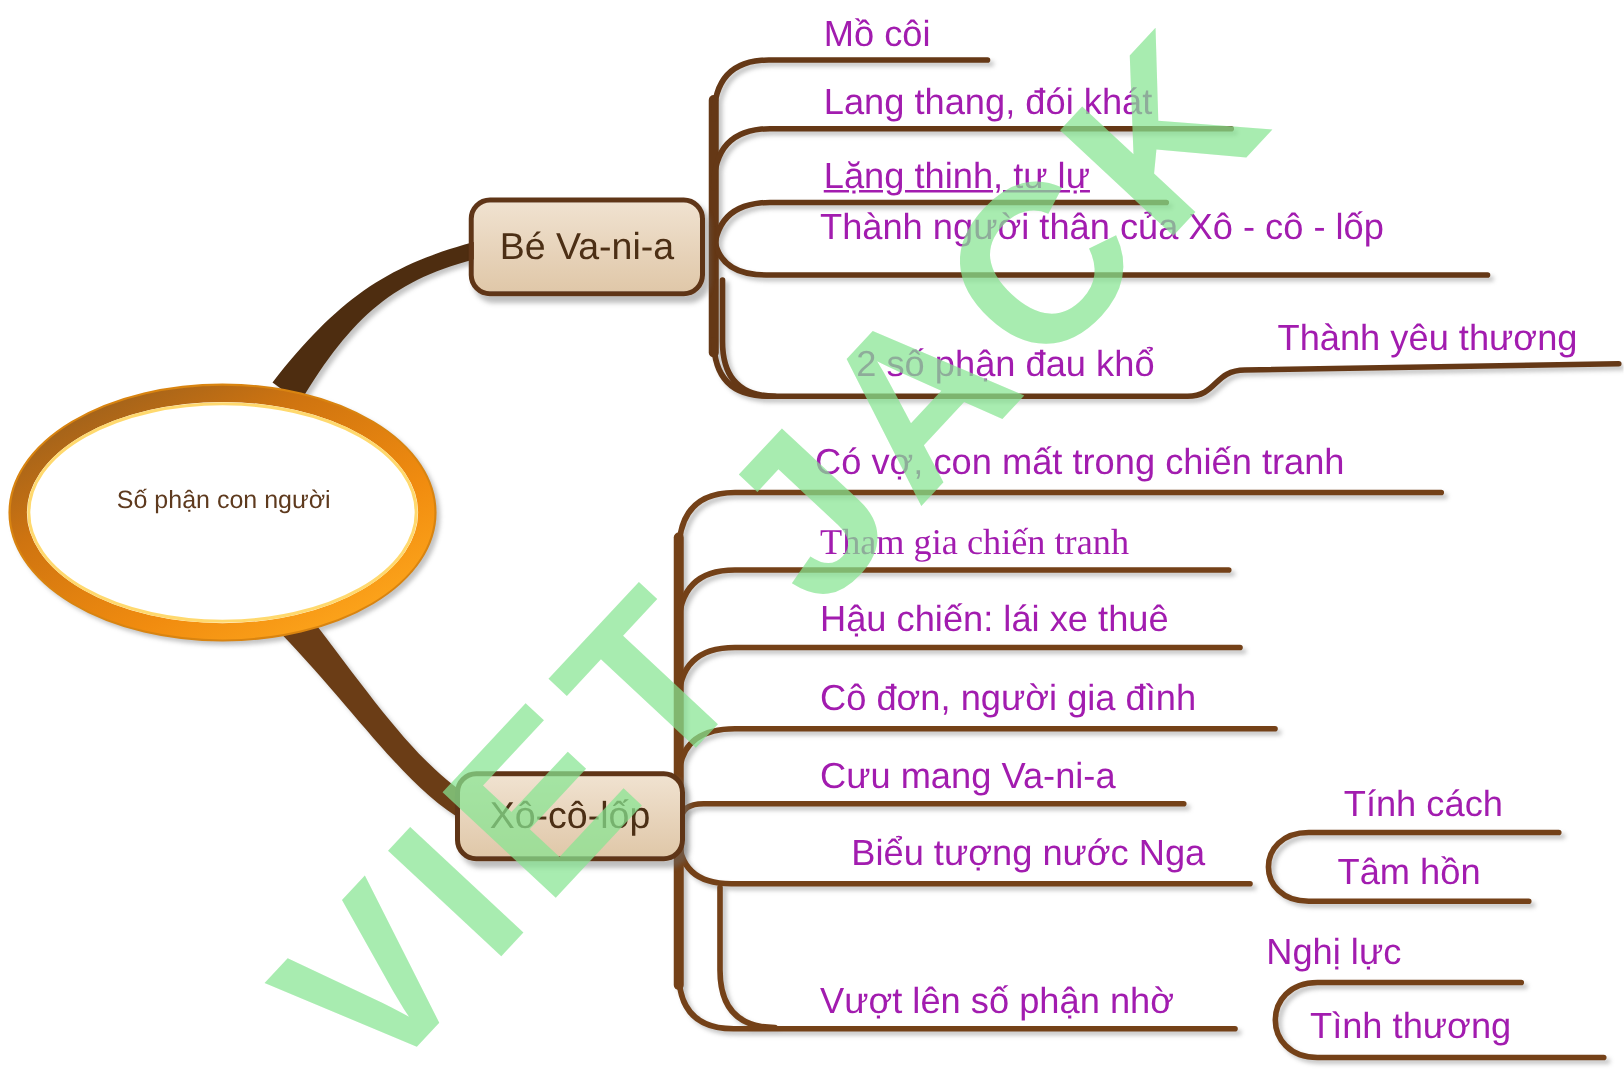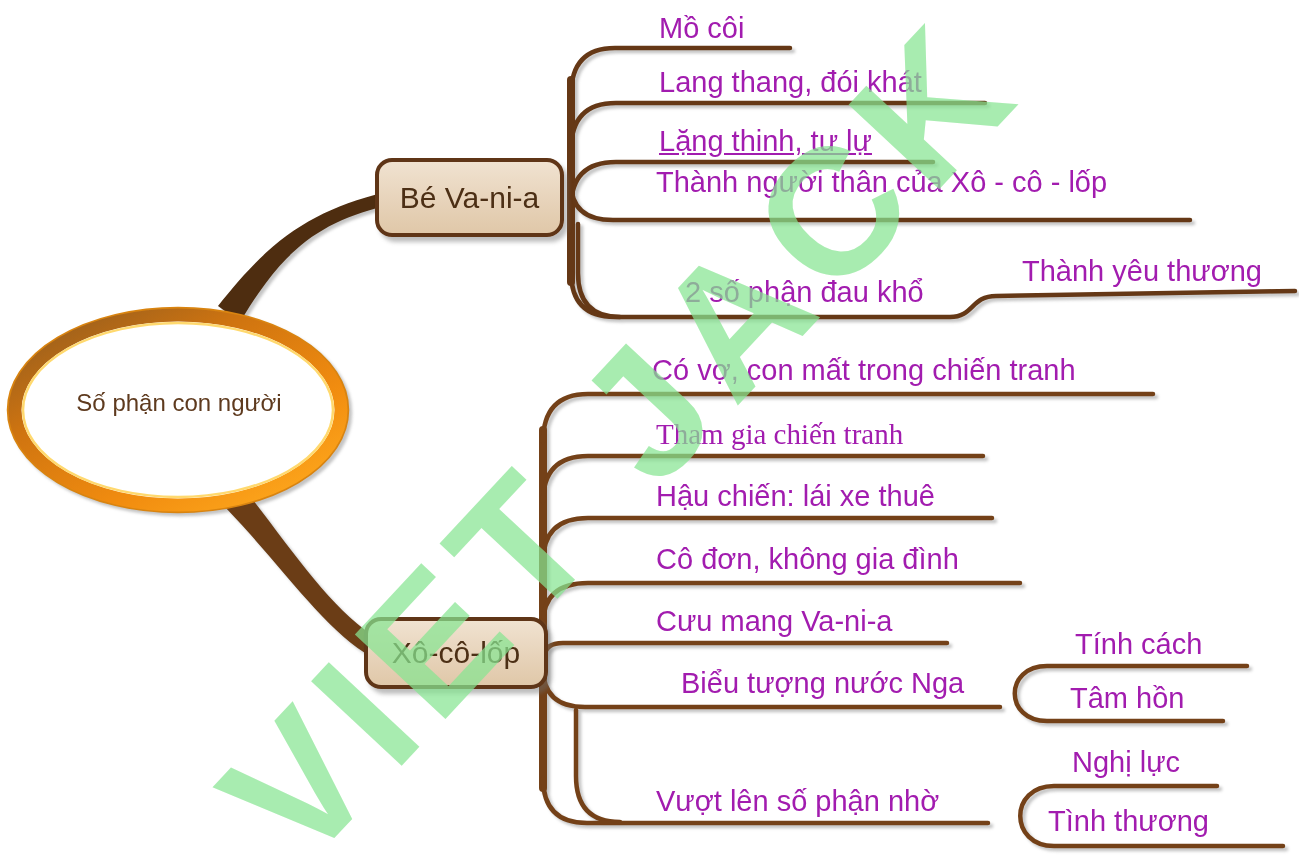--- a/index.html
+++ b/index.html
@@ -15,21 +15,21 @@
   }
   .node{
     position:absolute;display:flex;align-items:center;justify-content:center;
     border:4px solid #5f3517;border-radius:17px;
     background:linear-gradient(180deg,#f0e2d0 0%,#e7d3ba 55%,#e0c8a9 100%);
     color:#4c2f15;font-size:30px;
     box-shadow:4px 5px 4px rgba(110,110,110,0.45);
   }
   .center-label{
     position:absolute;left:28px;top:389px;width:302px;text-align:center;
-    font-size:24px;color:#5e3a1e;
+    font-size:20px;color:#5e3a1e;
   }
   .watermark{
     position:absolute;left:620px;top:440px;
     transform:translate(-50%,-50%) rotate(-47deg);
     font-size:180px;font-weight:bold;letter-spacing:14px;
     color:rgba(134,229,146,0.72);white-space:nowrap;z-index:50;
     pointer-events:none;
   }
 </style>
 </head>
@@ -94,24 +94,24 @@
   <div class="lbl" style="left:659px;top:12px;">Mồ côi</div>
   <div class="lbl" style="left:659px;top:66px;">Lang thang, đói khát</div>
   <div class="lbl" style="left:659px;top:125px;text-decoration:underline;">Lặng thinh, tư lự</div>
   <div class="lbl" style="left:656px;top:166px;text-align:right;">Thành người thân của Xô - cô - lốp</div>
   <div class="lbl" style="left:685px;top:276px;">2 số phận đau khổ</div>
   <div class="lbl" style="left:1022px;top:255px;">Thành yêu thương</div>
 
   <div class="lbl" style="left:652px;top:354px;">Có vợ, con mất trong chiến tranh</div>
   <div class="lbl" style="left:656px;top:418px;font-family:Liberation Serif, serif;">Tham gia chiến tranh</div>
   <div class="lbl" style="left:656px;top:480px;">Hậu chiến: lái xe thuê</div>
-  <div class="lbl" style="left:656px;top:543px;">Cô đơn, không gia đình</div>
+  <div class="lbl" style="left:656px;top:543px;">Cô đơn, người gia đình</div>
   <div class="lbl" style="left:656px;top:605px;">Cưu mang Va-ni-a</div>
   <div class="lbl" style="left:656px;top:667px;margin-left:25px;">Biểu tượng nước Nga</div>
   <div class="lbl" style="left:1075px;top:628px;">Tính cách</div>
   <div class="lbl" style="left:1070px;top:682px;">Tâm hồn</div>
   <div class="lbl" style="left:656px;top:785px;">Vượt lên số phận nhờ</div>
-  <div class="lbl" style="left:1072px;top:746px;">Nghị lực</div>
+  <div class="lbl" style="left:1013px;top:746px;">Nghị lực</div>
   <div class="lbl" style="left:1048px;top:805px;">Tình thương</div>
 
   <div class="watermark">VIET JACK</div>
 
 </div>
 
 </body></html>

